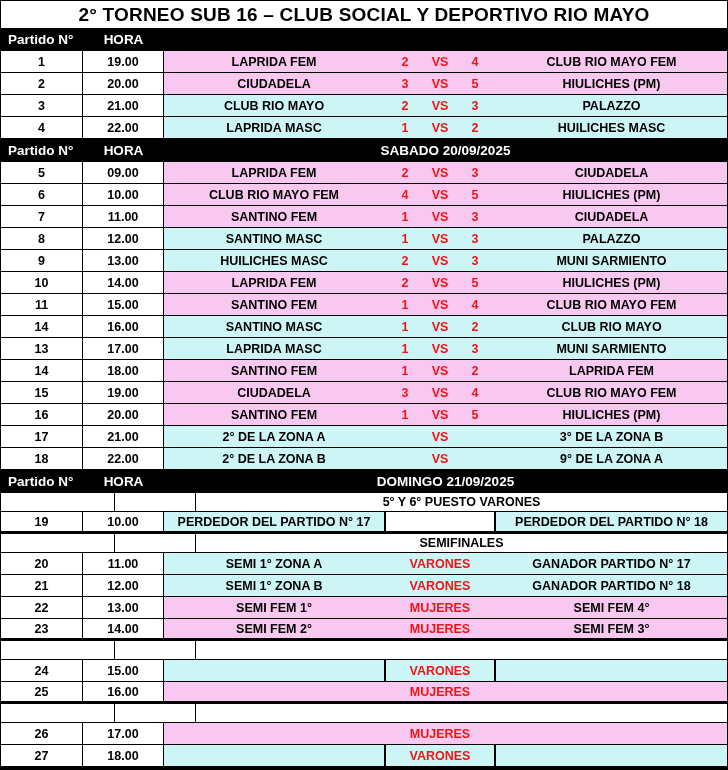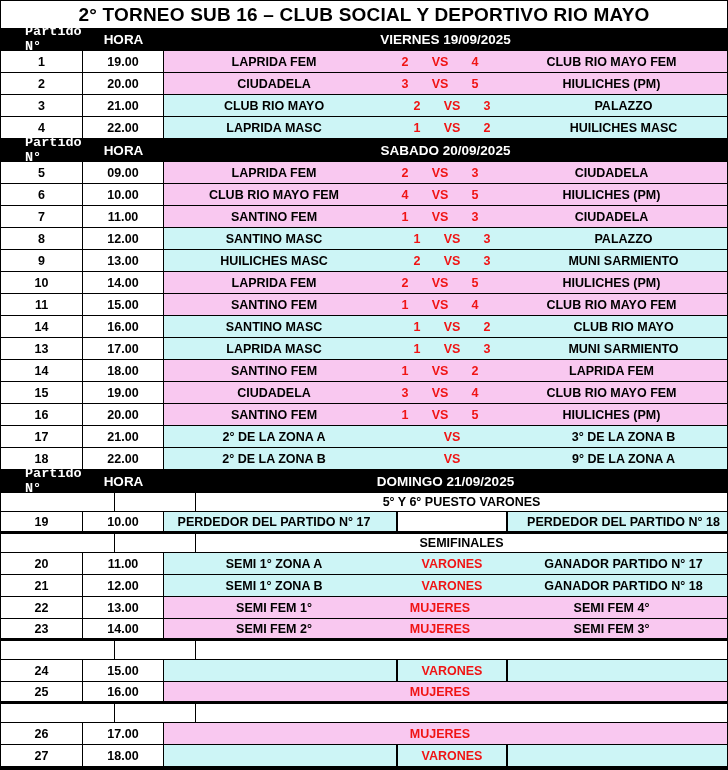--- a/index.html
+++ b/index.html
@@ -13,45 +13,44 @@
   .row.tb{border-bottom-width:3px;}
   .title-row{height:27px;align-items:center;justify-content:center;
     font-size:19px;letter-spacing:0.2px;border-bottom:none;border-radius:7px;}
   .day{height:23px;background:var(--header-bg);color:var(--header-fg);font-size:13.5px;}
   .sub{height:19px;font-size:12.5px;padding-left:32px;}
   .match{height:22px;font-size:12.5px;}
   .cA{width:82px;box-sizing:border-box;border-right:1px solid #000;
     display:flex;align-items:center;justify-content:center;background:#fff;flex:none;}
   .cB{width:81px;box-sizing:border-box;border-right:1px solid #000;
     display:flex;align-items:center;justify-content:center;background:#fff;flex:none;}
-  .day .cA{border-right:none;background:transparent;justify-content:flex-start;padding-left:24px;font-family:Liberation Mono, monospace;}
+  .day .cA{border-right:none;background:transparent;justify-content:flex-start;padding-left:7px;}
   .day .cB{border-right:none;background:transparent;}
   .rest{flex:1;display:flex;align-items:center;justify-content:center;}
   .band{flex:1;display:flex;align-items:stretch;}
   .pink .band{background:var(--pink);justify-content:space-between;}
-  .cyan .band{background:var(--cyan);gap:12px;}
+  .cyan .band{background:var(--cyan);}
   .home{width:220px;flex:none;display:flex;align-items:center;justify-content:center;}
   .mid{width:112px;flex:none;box-sizing:border-box;display:flex;align-items:stretch;}
   .mid.box{border-left:2px solid #000;border-right:2px solid #000;}
   .mid.midw{background:#fff;}
   .away{flex:1;display:flex;align-items:center;justify-content:center;}
   .s{width:42px;flex:none;display:flex;align-items:center;justify-content:center;color:var(--red);}
   .v{width:28px;flex:none;display:flex;align-items:center;justify-content:center;color:var(--red);}
   .widelabel{flex:1;display:flex;align-items:center;justify-content:center;color:var(--red);}
 </style>
 </head>
 <body>
 
 <div class="sheet">
   <div class="row title-row">2° TORNEO SUB 16 – CLUB SOCIAL Y DEPORTIVO RIO MAYO</div>
   <div id="rows-root">
       <div class="row day">
         <div class="cA">Partido N°</div>
         <div class="cB">HORA</div>
-        <div class="rest">VIERNES 19/09/2025</div>
       </div>
       <div class="row match pink">
         <div class="cA">1</div>
         <div class="cB">19.00</div>
         <div class="band">
           <div class="home">LAPRIDA FEM</div>
           <div class="mid">
             <div class="s">2</div>
             <div class="v">VS</div>
             <div class="s">4</div>

